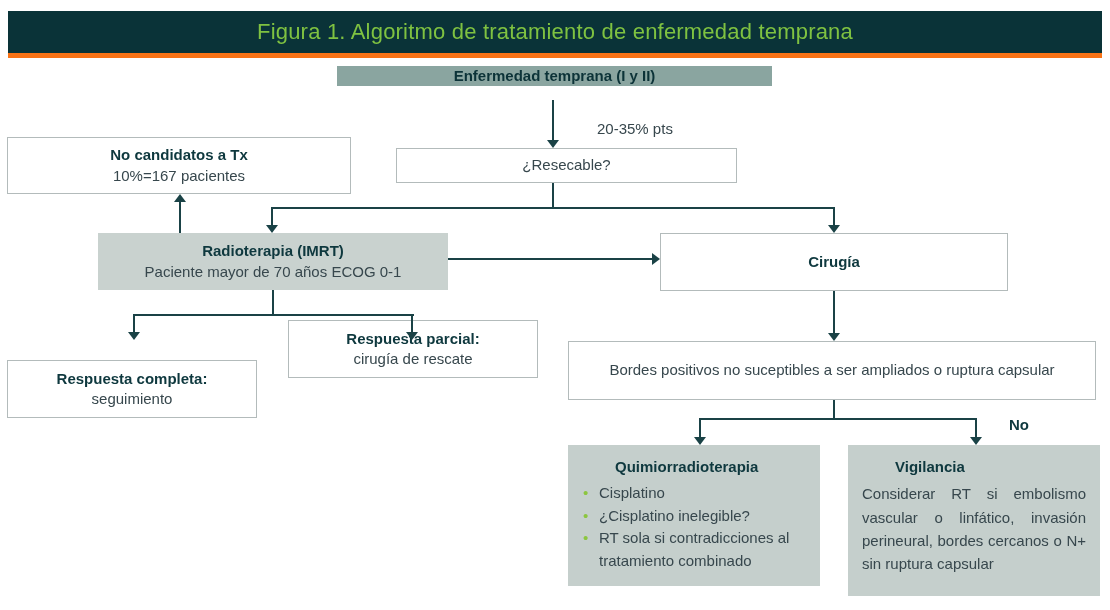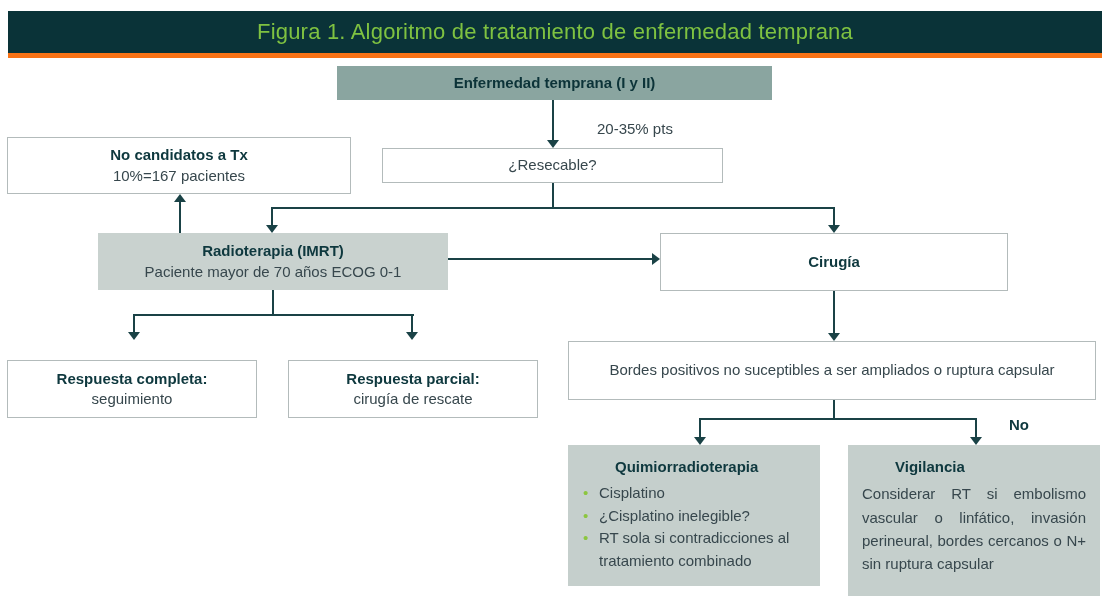--- a/index.html
+++ b/index.html
@@ -18,28 +18,28 @@
   .node{position:absolute;box-sizing:border-box;display:flex;flex-direction:column;
         align-items:center;justify-content:center;text-align:center;
         font-size:15px;color:#37474d;line-height:1.35;}
   .node .t{font-weight:bold;color:#0e383e;}
   .node.white{background:#ffffff;border:1px solid #b3bbbb;}
   .node.sage{background:#8aa5a0;}
   .node.grey{background:#c9d2cf;}
   .node.panel{background:#c5cfcc;align-items:flex-start;justify-content:flex-start;
               text-align:left;padding:12px 14px;}
 
-  #n-enfermedad{left:337px;top:66px;width:435px;height:34px;}
+  #n-enfermedad{left:337px;top:66px;width:435px;height:20px;}
   #n-enfermedad .t{color:#0c3338;}
   #n-nocand{left:7px;top:137px;width:344px;height:57px;}
-  #n-resecable{left:382px;top:148px;width:341px;height:35px;}
+  #n-resecable{left:396px;top:148px;width:341px;height:35px;}
   #n-radioterapia{left:98px;top:233px;width:350px;height:57px;}
   #n-cirugia{left:660px;top:233px;width:348px;height:58px;}
   #n-respcomp{left:7px;top:360px;width:250px;height:58px;}
-  #n-respparc{left:288px;top:360px;width:250px;height:58px;}
+  #n-respparc{left:288px;top:320px;width:250px;height:58px;}
   #n-bordes{left:568px;top:341px;width:528px;height:59px;padding:0 14px;}
   #n-quimio{left:568px;top:445px;width:252px;height:141px;}
   #n-vigilancia{left:848px;top:445px;width:252px;height:151px;}
 
   
   .panel .t{margin-bottom:5px;margin-left:33px;}
   .panel ul{list-style:none;margin:0;padding:0;}
   .panel li{position:relative;padding-left:17px;line-height:1.5;}
   .panel li::before{content:"\2022";position:absolute;left:1px;top:0;color:#8cc63f;}
   .panel .body{line-height:1.55;text-align:justify;}

